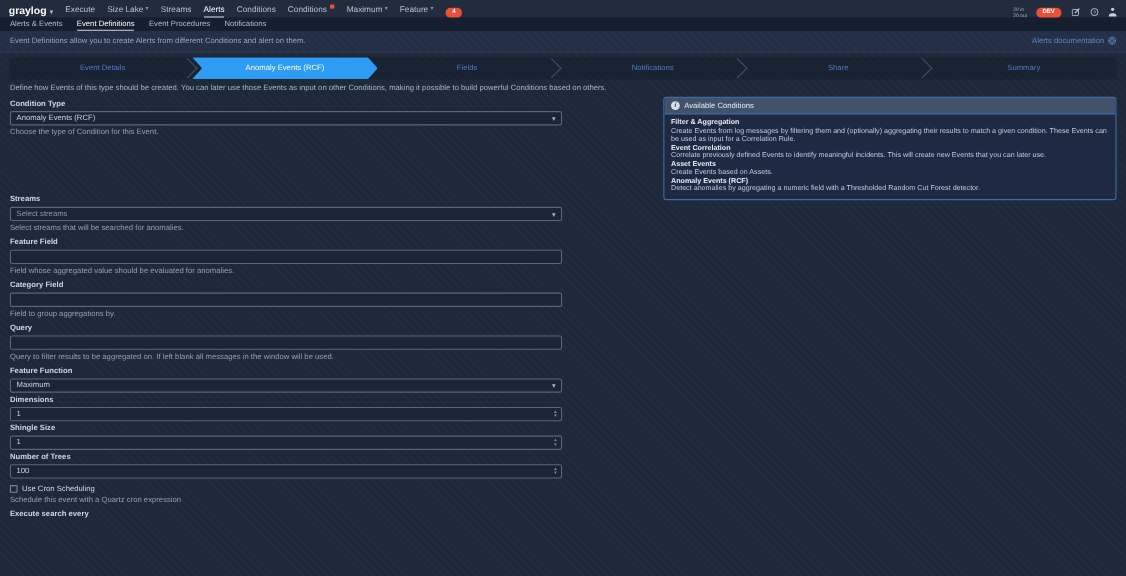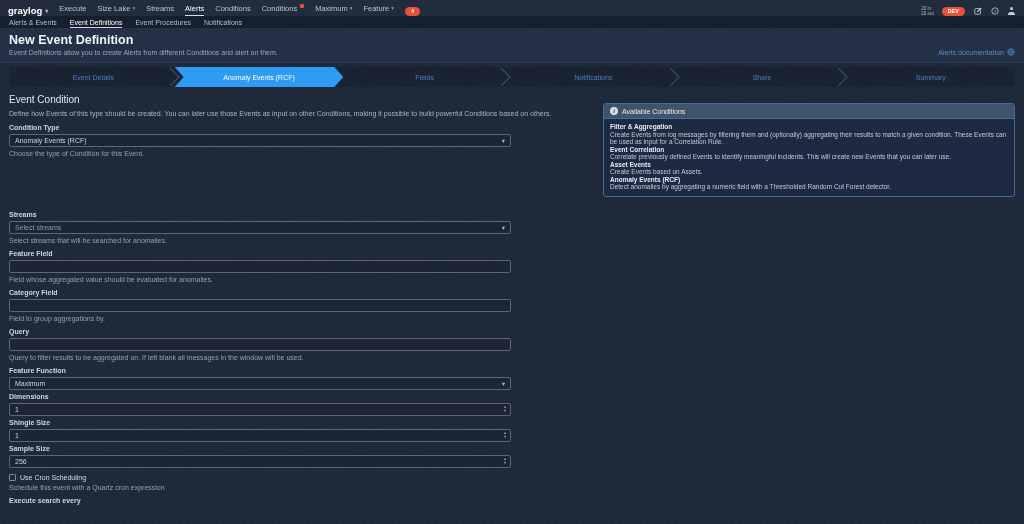--- a/index.html
+++ b/index.html
@@ -137,21 +137,20 @@
 
 <div class="subnav">
   <div class="subnav-item">Alerts &amp; Events</div>
   <div class="subnav-item active">Event Definitions</div>
   <div class="subnav-item">Event Procedures</div>
   <div class="subnav-item">Notifications</div>
 </div>
 
 <div class="pageheader">
   <div class="ph-left">
-    <div class="title">New Event Definition</div>
     <div class="subtitle">Event Definitions allow you to create Alerts from different Conditions and alert on them.</div>
   </div>
   <div class="doc-link">
     <span>Alerts documentation</span>
     <svg viewBox="0 0 10 10" fill="none" stroke="#5d89cd">
         <circle cx="5" cy="5" r="4"></circle>
         <circle cx="5" cy="5" r="1.8"></circle>
         <path d="M5 1v2M5 7v2M1 5h2M7 5h2"></path>
       </svg>
   </div>
@@ -164,21 +163,20 @@
     <div class="step active">Anomaly Events (RCF)</div>
     <div class="step">Fields</div>
     <div class="step">Notifications</div>
     <div class="step">Share</div>
     <div class="step">Summary</div>
   </div>
 
   <div class="columns">
 
     <div class="left-col">
-      <div class="section-title">Event Condition</div>
       <div class="section-desc">Define how Events of this type should be created. You can later use those Events as input on other Conditions, making it possible to build powerful Conditions based on others.</div>
 
       <div class="form-group">
         <span class="fg-label">Condition Type</span>
         <div class="control">
           <span>Anomaly Events (RCF)</span>
           <span class="sel-caret">▾</span>
         </div>
         <div class="help">Choose the type of Condition for this Event.</div>
       </div>
@@ -233,31 +231,31 @@
         <span class="fg-label">Shingle Size</span>
         <div class="input-wrap">
           <input class="text-control" type="text" value="1" style="">
           <span class="stepper">
               <span>▲</span>
               <span>▼</span>
             </span>
         </div>
       </div>
 
-
-      <div class="form-group">
-        <span class="fg-label">Sample Size</span>
+      <div class="form-group">
+        <span class="fg-label">Number of Trees</span>
         <div class="input-wrap">
-          <input class="text-control" type="text" value="256" style="">
+          <input class="text-control" type="text" value="100" style="">
           <span class="stepper">
               <span>▲</span>
               <span>▼</span>
             </span>
         </div>
       </div>
+
 
       <div class="cb-row">
         <span class="cb"></span>
         <span>Use Cron Scheduling</span>
       </div>
       <div class="help">Schedule this event with a Quartz cron expression</div>
 
       <div class="form-group">
         <span class="fg-label">Execute search every</span>
 

